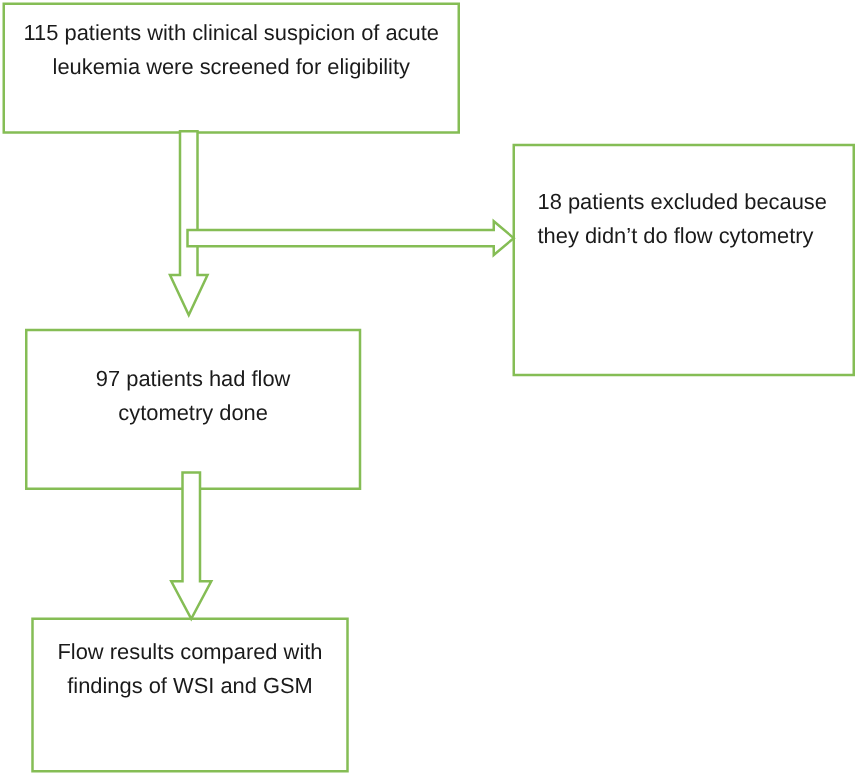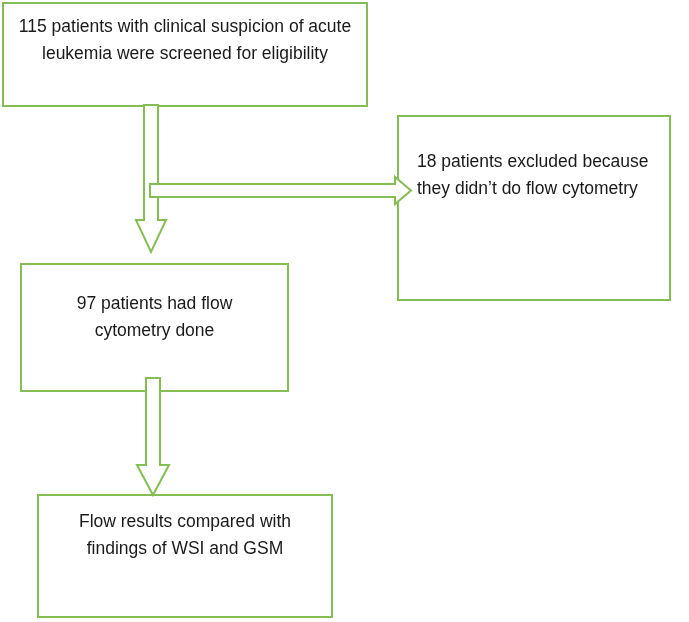--- a/index.html
+++ b/index.html
@@ -50,21 +50,21 @@
     width: 366px;
     height: 105px;
   }
   #box-screened .box-text {
     text-align: center;
     padding: 9px 10px 0 10px;
   }
 
   
   #box-excluded {
-    left: 397px;
+    left: 410px;
     top: 115px;
     width: 274px;
     height: 186px;
   }
   #box-excluded .box-text {
     text-align: left;
     padding: 31px 0 0 18px;
   }
 
   
@@ -75,23 +75,23 @@
     height: 129px;
     margin-top: 12px;
   }
   #box-flow-done .box-text {
     text-align: center;
     padding: 25px 18px 0 18px;
   }
 
   
   #box-compared {
-    left: 37px;
+    left: 25px;
     top: 494px;
-    width: 296px;
+    width: 254px;
     height: 124px;
     justify-content: flex-end;
   }
   #box-compared .box-text {
     text-align: center;
     padding: 12px 12px 0 12px;
   }
 
   
   .arrow-svg {

